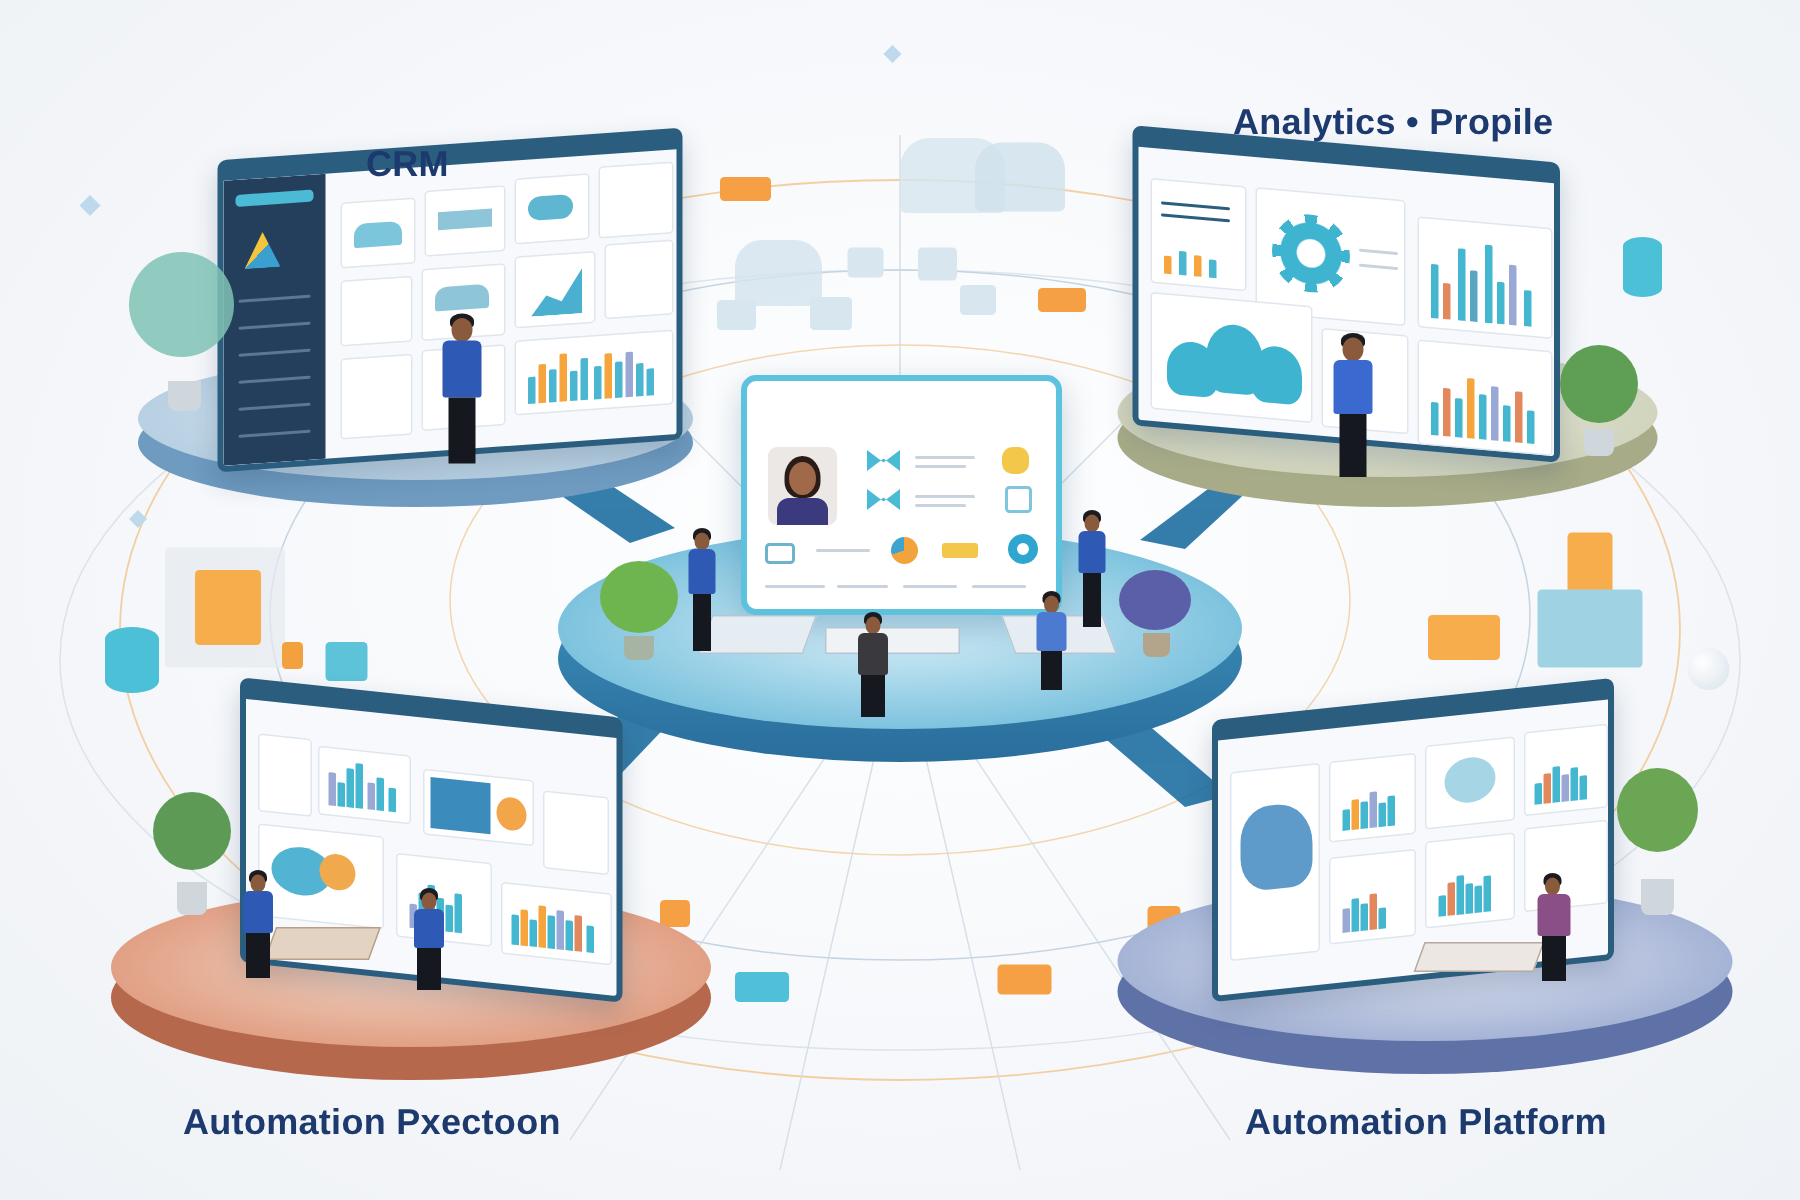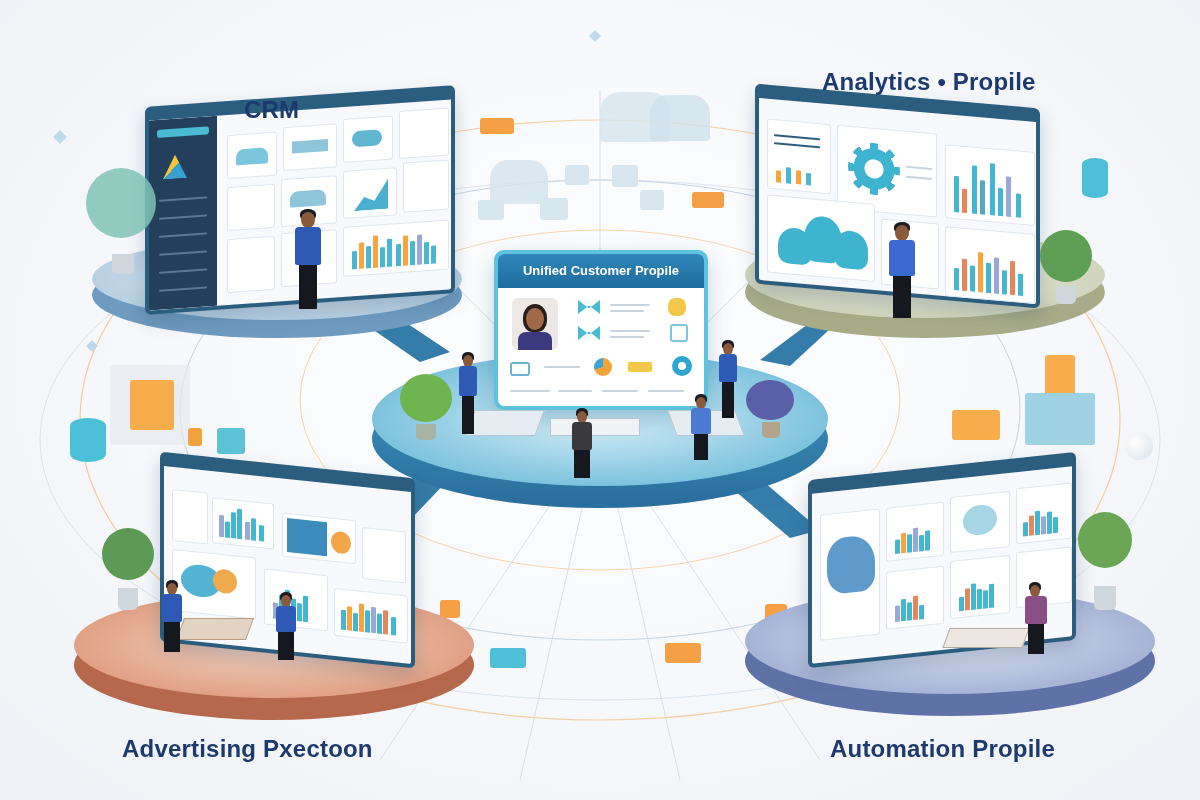--- a/index.html
+++ b/index.html
@@ -243,21 +243,20 @@
   </div>
   <div class="label" style="left:822px;top:68px;">Analytics • Propile</div>
 </div>
 
 <div>
   <div class="disc" style="left:372px;top:352px;width:456px;height:156px;">
     <div class="side" style="top:18px;height:138px;background:linear-gradient(180deg,#3f93bf,#2a6e9c);"></div>
     <div class="top" style="height:134px;background:radial-gradient(ellipse,#bfe3f1 20%,#7ec3de 70%,#5fb0d3);"></div>
   </div>
   <div class="profile-card">
-    <div class="profile-header">Unified Customer Propile</div>
     <div class="avatar">
       <div style="position:absolute;left:11px;top:6px;width:24px;height:28px;background:#2a1d18;border-radius:50% 50% 40% 40%"></div>
       <div style="position:absolute;left:14px;top:10px;width:18px;height:22px;background:#a06a4a;border-radius:50%"></div>
       <div style="position:absolute;left:6px;top:34px;width:34px;height:18px;background:#3b3a7e;border-radius:8px 8px 0 0"></div>
     </div>
     <div style="position:absolute;left:80px;top:46px;width:22px;height:14px;background:#4bbad4;clip-path:polygon(0 0,50% 60%,100% 0,100% 100%,50% 40%,0 100%)"></div>
     <div class="line" style="left:112px;top:50px;width:40px"></div>
     <div class="line" style="left:112px;top:56px;width:34px"></div>
     <div style="position:absolute;left:170px;top:44px;width:18px;height:18px;background:#f3c84a;border-radius:40%"></div>
     <div style="position:absolute;left:80px;top:72px;width:22px;height:14px;background:#4bbad4;clip-path:polygon(0 0,50% 60%,100% 0,100% 100%,50% 40%,0 100%)"></div>
@@ -368,21 +367,21 @@
   <div class="person" style="left:272px;top:592px;width:30px;height:72px;">
     <div class="hair" style="left:8px;top:0;width:12px;height:9px"></div>
     <div class="head" style="left:9px;top:3px;width:10px;height:12px"></div>
     <div class="body" style="left:4px;top:14px;width:20px;height:26px"></div>
     <div class="legs" style="left:6px;top:40px;width:16px;height:28px"></div>
   </div>
   <div class="tree" style="left:98px;top:528px;width:60px;height:90px;">
     <div class="crown" style="left:4px;top:0;width:52px;height:52px;background:#5d9a56"></div>
     <div class="pot" style="left:20px;top:60px;width:20px;height:22px"></div>
   </div>
-  <div class="label" style="left:122px;top:735px;">Advertising Pxectoon</div>
+  <div class="label" style="left:122px;top:735px;">Automation Pxectoon</div>
 </div>
 
 <div>
   <div class="disc" style="left:745px;top:588px;width:410px;height:128px;">
     <div class="side" style="top:18px;height:110px;background:#5f72a8;"></div>
     <div class="top" style="height:106px;background:radial-gradient(ellipse,#e3e8f5,#8b9dc8);"></div>
   </div>
   <div class="screen" style="left:808px;top:466px;width:268px;height:188px;transform:skewY(-6deg);">
     <span class="dots">● ● ●</span>
     <div class="panel" style="left:8px;top:22px;width:60px;height:126px">
@@ -428,14 +427,14 @@
   <div class="person" style="left:1020px;top:582px;width:32px;height:76px;">
     <div class="hair" style="left:9px;top:0;width:12px;height:9px"></div>
     <div class="head" style="left:10px;top:3px;width:10px;height:12px"></div>
     <div class="body" style="left:5px;top:14px;width:22px;height:28px;background:#8a4f86"></div>
     <div class="legs" style="left:8px;top:42px;width:16px;height:30px"></div>
   </div>
   <div class="tree" style="left:1074px;top:512px;width:62px;height:104px;">
     <div class="crown" style="left:4px;top:0;width:54px;height:56px;background:#6aa653"></div>
     <div class="pot" style="left:20px;top:74px;width:22px;height:24px"></div>
   </div>
-  <div class="label" style="left:830px;top:735px;">Automation Propile</div>
+  <div class="label" style="left:830px;top:735px;">Automation Platform</div>
 </div>
 
 </body></html>

